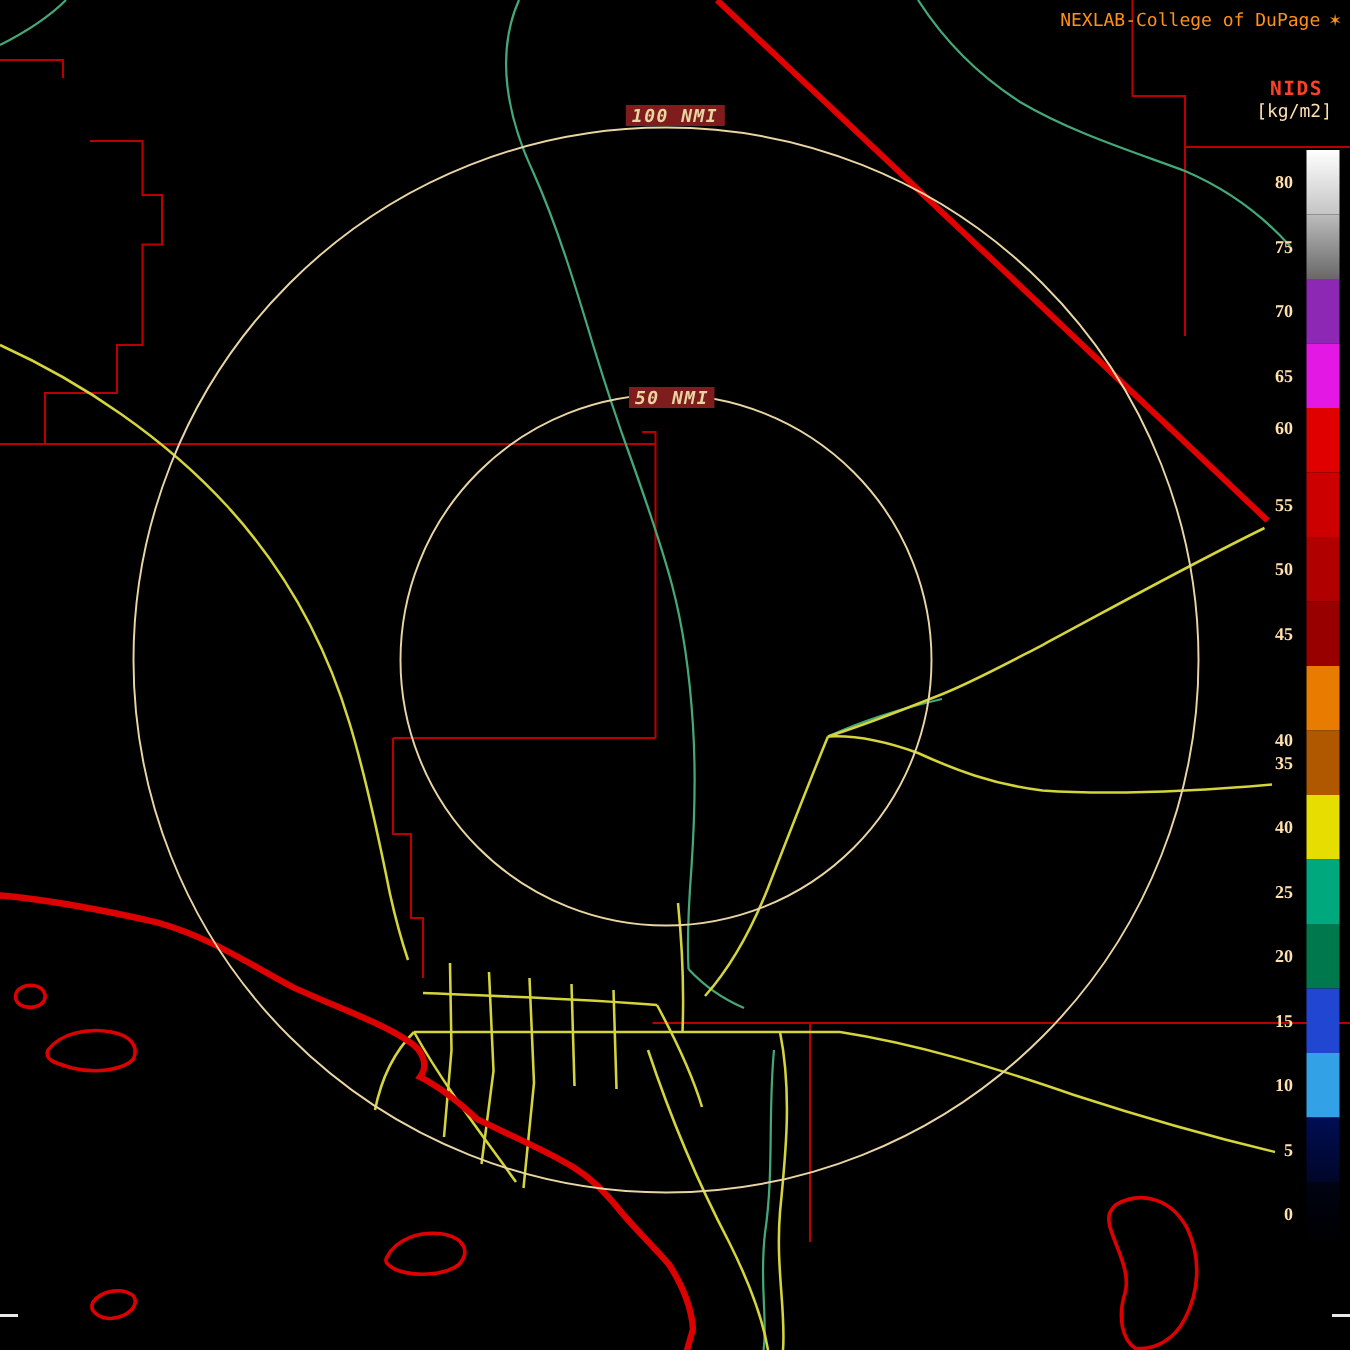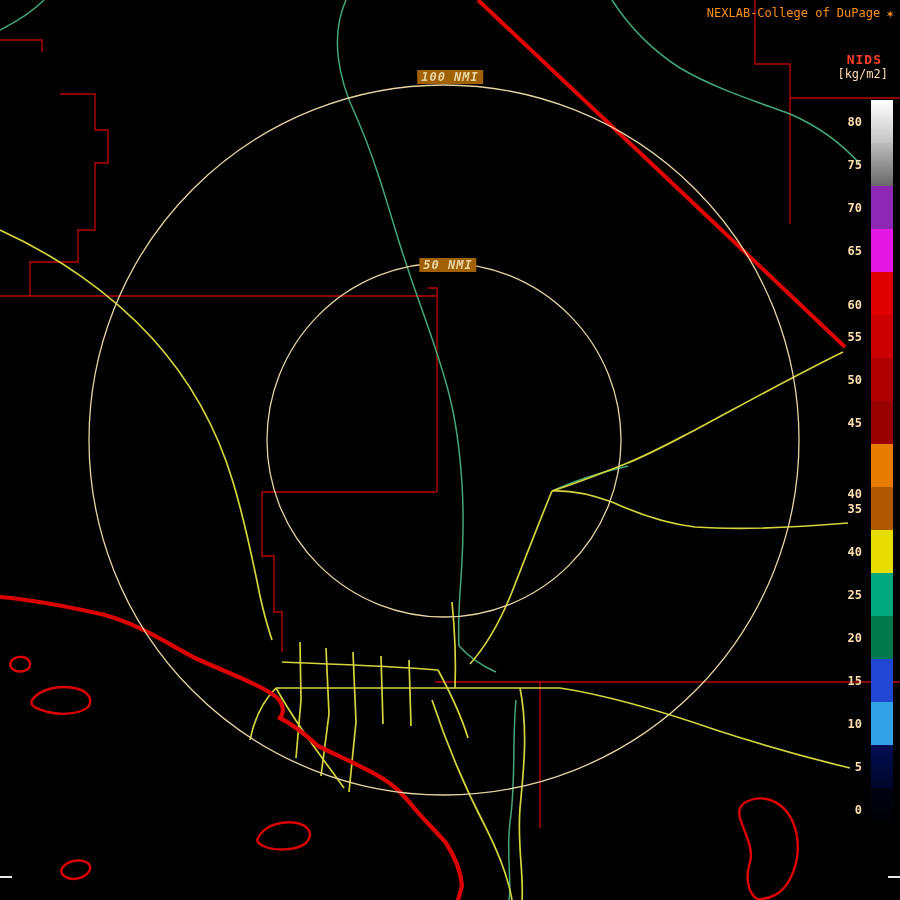--- a/index.html
+++ b/index.html
@@ -13,42 +13,42 @@
   .county { stroke:var(--county-line,#b80000); stroke-width:1.4; fill:none; }
   .state  { stroke:var(--state-line,#e00000); stroke-width:4; fill:none; }
   .coast  { stroke:var(--coastline,#dd0000); stroke-width:4.2; fill:none; stroke-linecap:round; }
   .island { stroke:var(--coastline,#dd0000); stroke-width:2.4; fill:none; }
   .hwy    { stroke:var(--highway,#d4d43c); stroke-width:1.7; fill:none; }
   .river  { stroke:var(--river,#44a878); stroke-width:1.5; fill:none; }
   .ring   { stroke:var(--range-ring,#e8d5a3); stroke-width:1.3; fill:none; }
   .tick   { stroke:var(--frame-tick,#e8e8e8); stroke-width:2; }
   .range-label {
     position:absolute; transform:translate(-50%,-50%);
-    background:#a16207; color:var(--range-ring,#e8d5a3);
+    background:#7f1d1d; color:var(--range-ring,#e8d5a3);
     font-style:italic; font-weight:bold; font-size:12px;
     padding:0 4px; letter-spacing:1px; white-space:nowrap;
   }
   .header {
     position:absolute; top:6px; right:6px; display:flex; align-items:center; gap:6px;
     color:var(--credit-orange,#ff9018); font-size:12px; white-space:nowrap;text-align:right;
   }
   .logo { color:var(--credit-orange,#ff9018); font-size:13px; line-height:1; }
   .nids {
     position:absolute; top:52px; right:18px;
     color:var(--nids-red,#ff4028); font-size:13px; font-weight:bold; letter-spacing:1px;
   }
   .units {
     position:absolute; top:67px; right:12px;
     color:var(--text-cream,#ffdfad); font-size:12px;
   }
   .colorbar { position:absolute; left:871px; top:100px; width:22px; }
   .seg { width:22px; height:43px; }
   .seg-label {
     position:absolute; right:38px; transform:translateY(-50%);
-    color:var(--text-cream,#ffdfad); font-size:12px; font-weight:bold;
+    color:var(--text-cream,#ffdfad); font-size:12px; font-weight:bold;font-family:Liberation Serif, serif;
   }
   .title {
     position:absolute; left:0; right:0; top:878px; text-align:center;
     color:var(--text-cream,#ffdfad); font-size:13px; letter-spacing:2px; white-space:nowrap;
   }
 </style>
 </head>
 <body>
 
 <div class="screen">
@@ -149,21 +149,21 @@
       <div class="seg" style="background: rgb(33, 70, 210);"></div>
       <div class="seg" style="background: rgb(51, 161, 230);"></div>
       <div class="seg" style="background: linear-gradient(rgb(0, 14, 84), rgb(0, 6, 40));"></div>
       <div class="seg" style="background: linear-gradient(rgb(0, 3, 18), rgb(0, 0, 0));"></div>
     </div>
   <div class="scale-labels" id="scale-labels">
       <div class="seg-label" style="top: 121.5px;">80</div>
       <div class="seg-label" style="top: 164.5px;">75</div>
       <div class="seg-label" style="top: 207.5px;">70</div>
       <div class="seg-label" style="top: 250.5px; margin-left: 36px;">65</div>
-      <div class="seg-label" style="top: 305px; text-align: center;">60</div>
+      <div class="seg-label" style="top: 286px; text-align: center;">60</div>
       <div class="seg-label" style="top: 336.5px;">55</div>
       <div class="seg-label" style="top: 379.5px;">50</div>
       <div class="seg-label" style="top: 422.5px;">45</div>
       <div class="seg-label" style="top: 465.5px; margin-top: 28px;">40</div>
       <div class="seg-label" style="top: 508.5px;">35</div>
       <div class="seg-label" style="top: 551.5px;">40</div>
       <div class="seg-label" style="top: 594.5px;">25</div>
       <div class="seg-label" style="top: 637.5px;">20</div>
       <div class="seg-label" style="top: 680.5px;">15</div>
       <div class="seg-label" style="top: 723.5px;">10</div>

